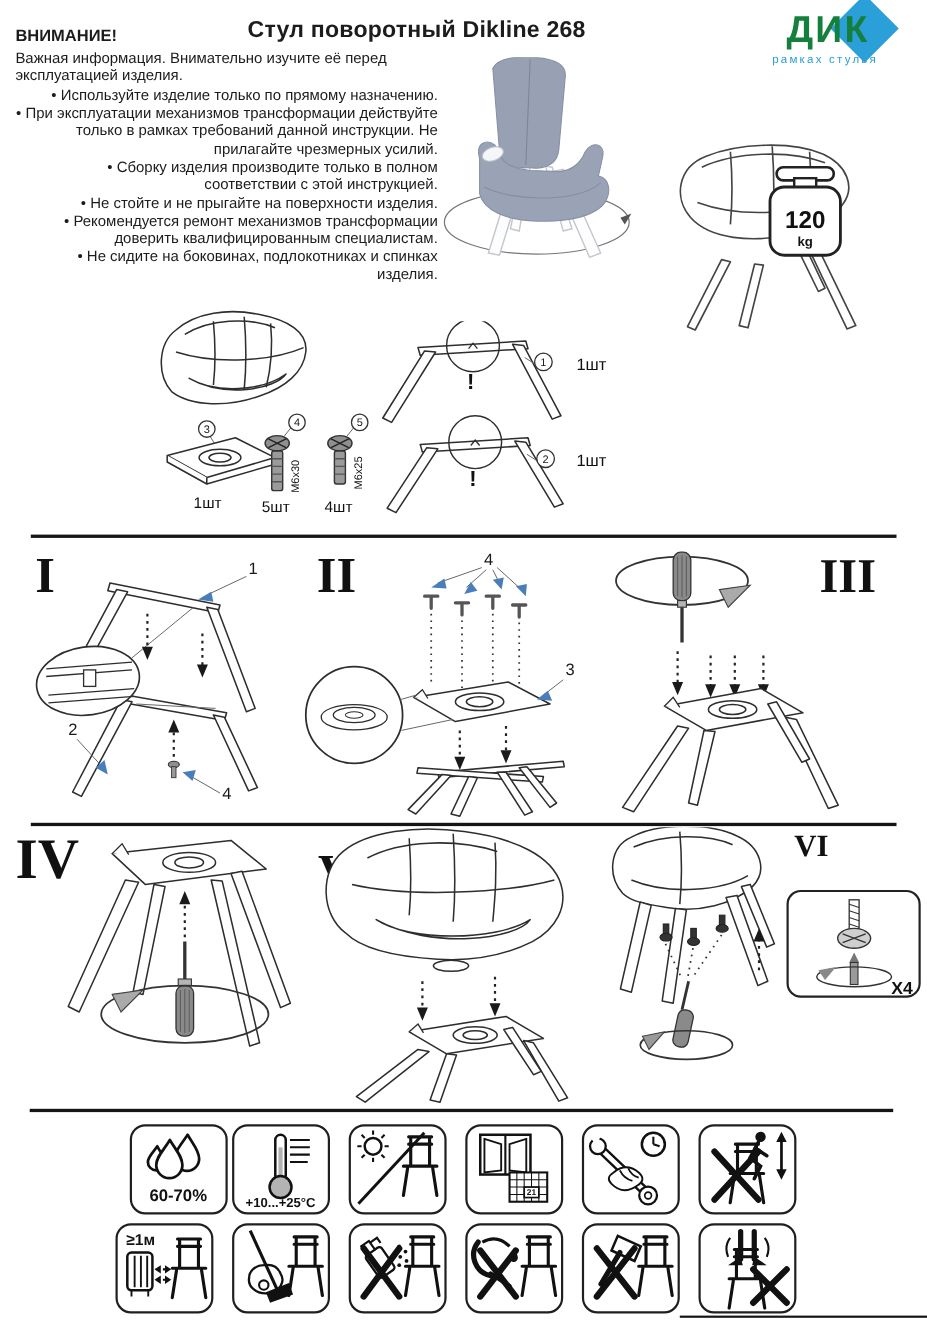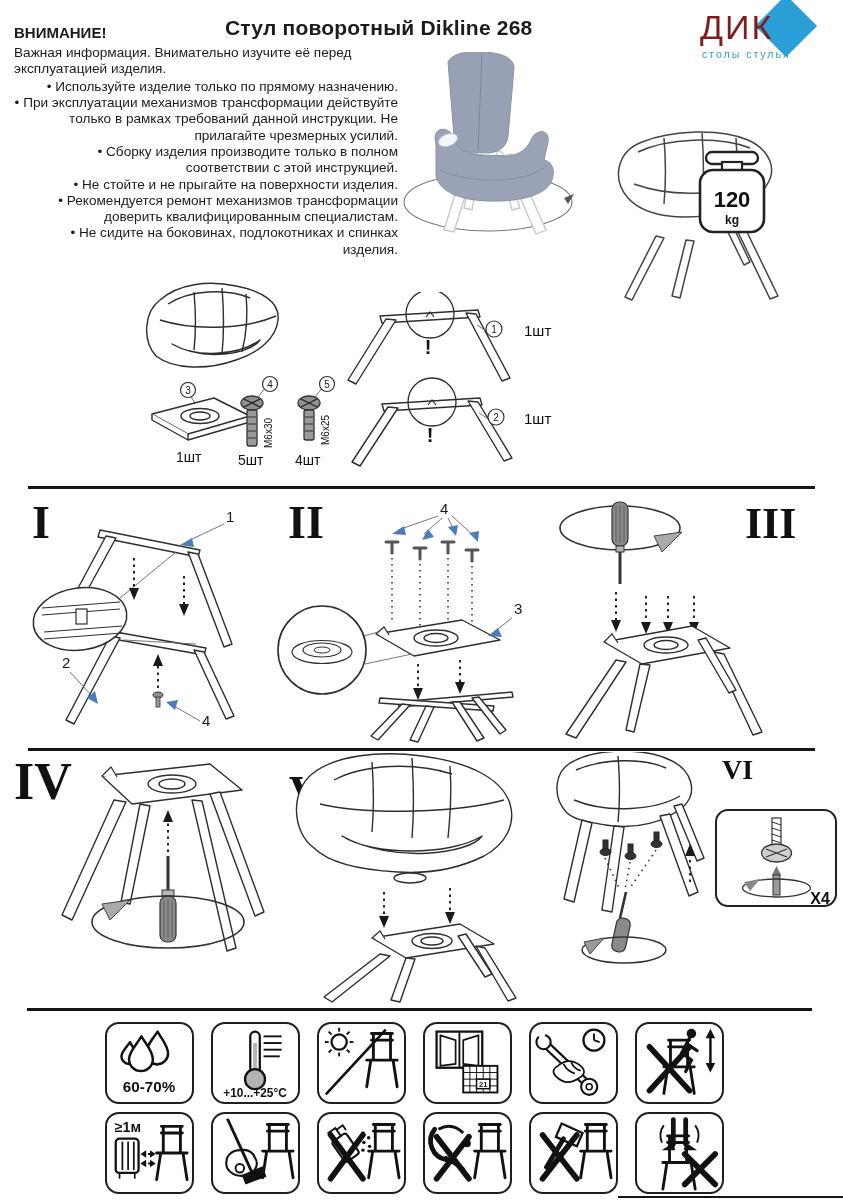--- a/index.html
+++ b/index.html
@@ -8,21 +8,21 @@
   .abs{position:absolute;}
   .title{left:225px;top:2px;width:490px;text-align:left;font-size:21px;font-weight:bold;letter-spacing:.2px;}
   .warn{left:14px;top:24px;width:384px;font-size:13.6px;line-height:1.2;}
   .warn h2{margin:0 0 3px 0;font-size:15px;}
   .warn p{margin:0 0 1px 0;}
   .warn ul{margin:0;padding:0;list-style:none;text-align:right;}
   .warn li{padding-left:12px;text-indent:-12px;}
   .warn li::before{content:"• ";}
   .logo{left:692px;top:2px;width:146px;height:66px;}
   .logo .diamond{position:absolute;left:72px;top:2px;width:44px;height:44px;background:#2b9fd8;transform:rotate(45deg);}
-  .logo .word{position:absolute;left:8px;top:6px;font-size:34px;font-weight:normal;color:#7f1d1d;letter-spacing:2px;}
+  .logo .word{position:absolute;left:23px;top:6px;font-size:34px;font-weight:bold;color:#15803d;letter-spacing:2px;}
   .logo .tag{position:absolute;left:10px;top:46px;font-size:10.5px;color:#2b9fd8;letter-spacing:2px;}
   .rule{background:#151515;height:3px;}
   .roman{font-family:"Liberation Serif",serif;font-weight:600;color:#111;}
   .tile{background:#fff;border:2.5px solid #1f1f1f;border-radius:14px;width:85px;height:78px;}
   .tile svg{display:block;width:100%;height:100%;}
   svg text{font-family:"Liberation Sans",sans-serif;}
   .ln{stroke:#2e2e2e;stroke-width:1.4;fill:#fff;}
   .thin{stroke:#666;stroke-width:.9;fill:none;}
   .dash{stroke:#222;stroke-width:2;fill:none;stroke-dasharray:2.5 4;}
   .dots{stroke:#333;stroke-width:1.6;fill:none;stroke-dasharray:1.5 4.5;}
@@ -46,21 +46,21 @@
     <li>Сборку изделия производите только в полном соответствии с этой инструкцией.</li>
     <li>Не стойте и не прыгайте на поверхности изделия.</li>
     <li>Рекомендуется ремонт механизмов трансформации доверить квалифицированным специалистам.</li>
     <li>Не сидите на боковинах, подлокотниках и спинках изделия.</li>
   </ul>
 </div>
 
 <div class="abs logo">
   <div class="diamond"></div>
   <div class="word">ДИК</div>
-  <div class="tag">столы  стулья</div>
+  <div class="tag">рамках  стулья</div>
 </div>
 
 <svg class="abs" style="left:388px;top:52px" width="205" height="190" viewBox="0 0 205 190">
   <ellipse cx="100" cy="150" rx="84" ry="29" fill="none" stroke="#777" stroke-width="1.1"></ellipse>
   <polygon points="176,146 186,142 180,152" fill="#555"></polygon>
   <g fill="#fdfdfd" stroke="#c3c7ce" stroke-width="1.3">
     <polygon points="76,156 84,158 94,100 88,99"></polygon>
     <polygon points="124,158 132,156 114,100 108,99"></polygon>
     <polygon points="56,178 66,180 90,102 80,100"></polygon>
     <polygon points="148,182 158,178 124,102 114,104"></polygon>
@@ -400,21 +400,21 @@
     <ellipse cx="228.5" cy="101" rx="15" ry="9" fill="#cfcfcf" stroke="#333" stroke-width="1.3"></ellipse>
     <path d="M218,97 l21,8 M239,97 l-21,8" stroke="#333" stroke-width="1.2" fill="none"></path>
     <polygon points="228.5,114 224,123 233,123" fill="#777"></polygon>
     <rect x="225" y="123" width="7" height="20" fill="#9a9a9a" stroke="#333" stroke-width="1"></rect>
     <ellipse cx="228.5" cy="136" rx="34" ry="9" fill="none" stroke="#333" stroke-width="1.3"></ellipse>
     <polygon points="196,130 212,127 202,139" fill="#888"></polygon>
     <text x="272" y="152" text-anchor="middle" font-size="16" font-weight="bold" fill="#111">X4</text>
   </g>
 </svg>
 
-<div class="abs tile" style="left:105px;top:1022px">
+<div class="abs tile" style="left:118px;top:1022px">
   <svg viewBox="0 0 89 82">
     <g fill="#fff" stroke="#111" stroke-width="2.6" stroke-linejoin="round">
       <path d="M24,19 C27,25 31,29 31,34 a8,8 0 1,1 -16,0 C15,29 20,25 24,19 Z"></path>
       <path d="M53,8 C58,17 64,23 64,31 a11.5,11.5 0 1,1 -23,0 C41,23 47,17 53,8 Z"></path>
       <path d="M36,13 C42,23 48,29 48,37 a12.5,12.5 0 1,1 -25,0 C23,29 30,23 36,13 Z"></path>
     </g>
     <text x="44" y="71" text-anchor="middle" font-size="16" font-weight="bold" fill="#111">60-70%</text>
   </svg>
 </div>
 

